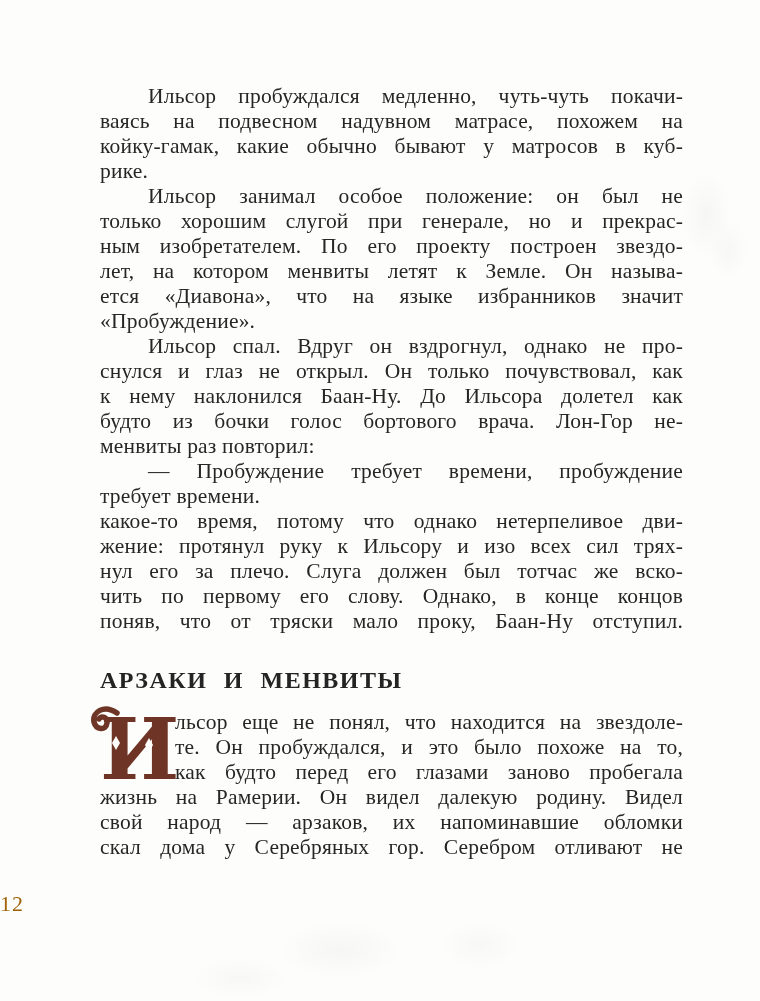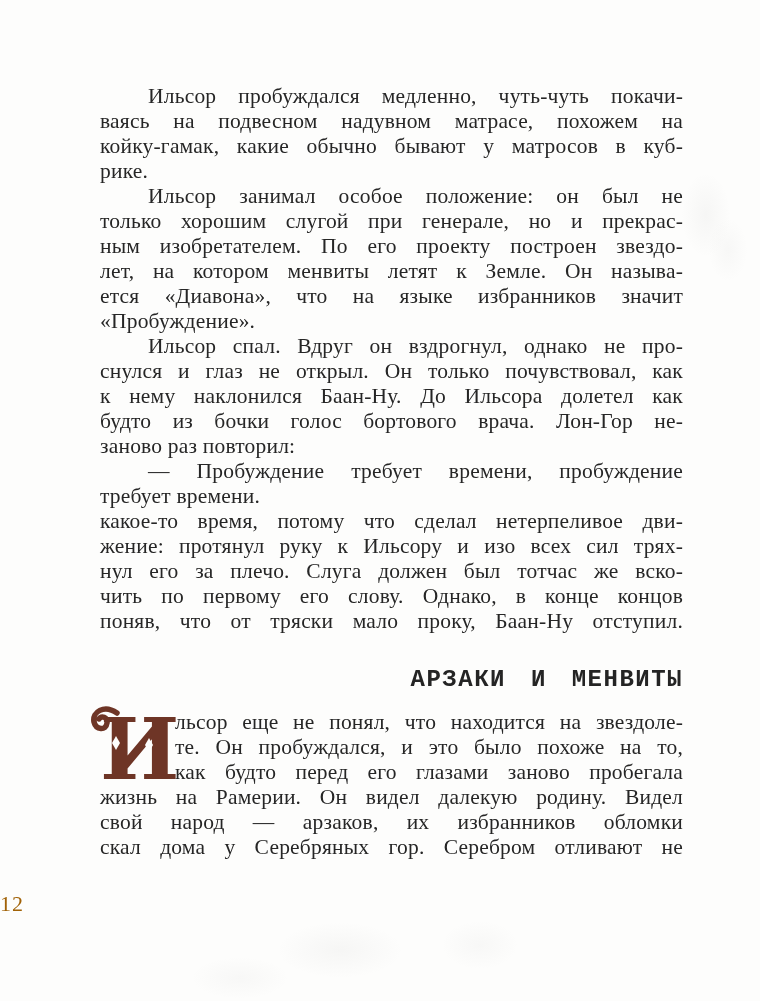--- a/index.html
+++ b/index.html
@@ -36,25 +36,24 @@
     text-align: justify;
     text-align-last: justify;
   }
   .line.short { text-align-last: left; }
   .line.indent { text-indent: 48px; }
   .chapter-heading {
     margin: 33px 0 17px 0;
     font-size: 24px;
     line-height: 26px;
     font-weight: bold;
-    text-align: right;
+    text-align: left;
     letter-spacing: 1.5px;
     word-spacing: 9px;
     color: #242424;
-    font-family: Liberation Mono, monospace;
   }
   
   .dropcap-para { overflow: visible; }
   .dropcap {
     float: left;
     width: 66px;
     height: 72px;
     position: relative;
     margin-right: 9px;
   }
@@ -112,30 +111,30 @@
       <div class="line">лет, на котором менвиты летят к Земле. Он называ-</div>
       <div class="line">ется «Диавона», что на языке избранников значит</div>
       <div class="line short">«Пробуждение».</div>
     </section>
 
     <section class="para">
       <div class="line indent">Ильсор спал. Вдруг он вздрогнул, однако не про-</div>
       <div class="line">снулся и глаз не открыл. Он только почувствовал, как</div>
       <div class="line">к нему наклонился Баан-Ну. До Ильсора долетел как</div>
       <div class="line">будто из бочки голос бортового врача. Лон-Гор не-</div>
-      <div class="line short">заново раз повторил:</div>
+      <div class="line short">менвиты раз повторил:</div>
     </section>
 
     <section class="para">
       <div class="line indent">— Пробуждение требует времени, пробуждение</div>
       <div class="line short">требует времени.</div>
     </section>
 
     <section class="para">
-      <div class="line">какое-то время, потому что сделал нетерпеливое дви-</div>
+      <div class="line">какое-то время, потому что однако нетерпеливое дви-</div>
       <div class="line">жение: протянул руку к Ильсору и изо всех сил трях-</div>
       <div class="line">нул его за плечо. Слуга должен был тотчас же вско-</div>
       <div class="line">чить по первому его слову. Однако, в конце концов</div>
       <div class="line">поняв, что от тряски мало проку, Баан-Ну отступил.</div>
     </section>
 
     <h1 class="chapter-heading">АРЗАКИ И МЕНВИТЫ</h1>
 
     <section class="para dropcap-para">
       <div class="dropcap">
@@ -143,20 +142,20 @@
           <path d="M29 7 C16 -2 4 6 6 16 C8 24 18 25 19 17 C20 11 13 9 11 13" fill="none" stroke="#6e3526" stroke-width="5.5" stroke-linecap="round"></path>
         </svg>
         <span class="dc-letter">И</span>
         <span class="dc-diamond dc-d1"></span>
         <span class="dc-diamond dc-d2"></span>
       </div>
       <div class="line">льсор еще не понял, что находится на звездоле-</div>
       <div class="line">те. Он пробуждался, и это было похоже на то,</div>
       <div class="line">как будто перед его глазами заново пробегала</div>
       <div class="line">жизнь на Рамерии. Он видел далекую родину. Видел</div>
-      <div class="line">свой народ — арзаков, их избранников обломки</div>
+      <div class="line">свой народ — арзаков, их напоминавшие обломки</div>
       <div class="line">скал дома у Серебряных гор. Серебром отливают не</div>
     </section>
 
   </main>
 
   <div class="page-number">12</div>
 </div>
 
 </body></html>

